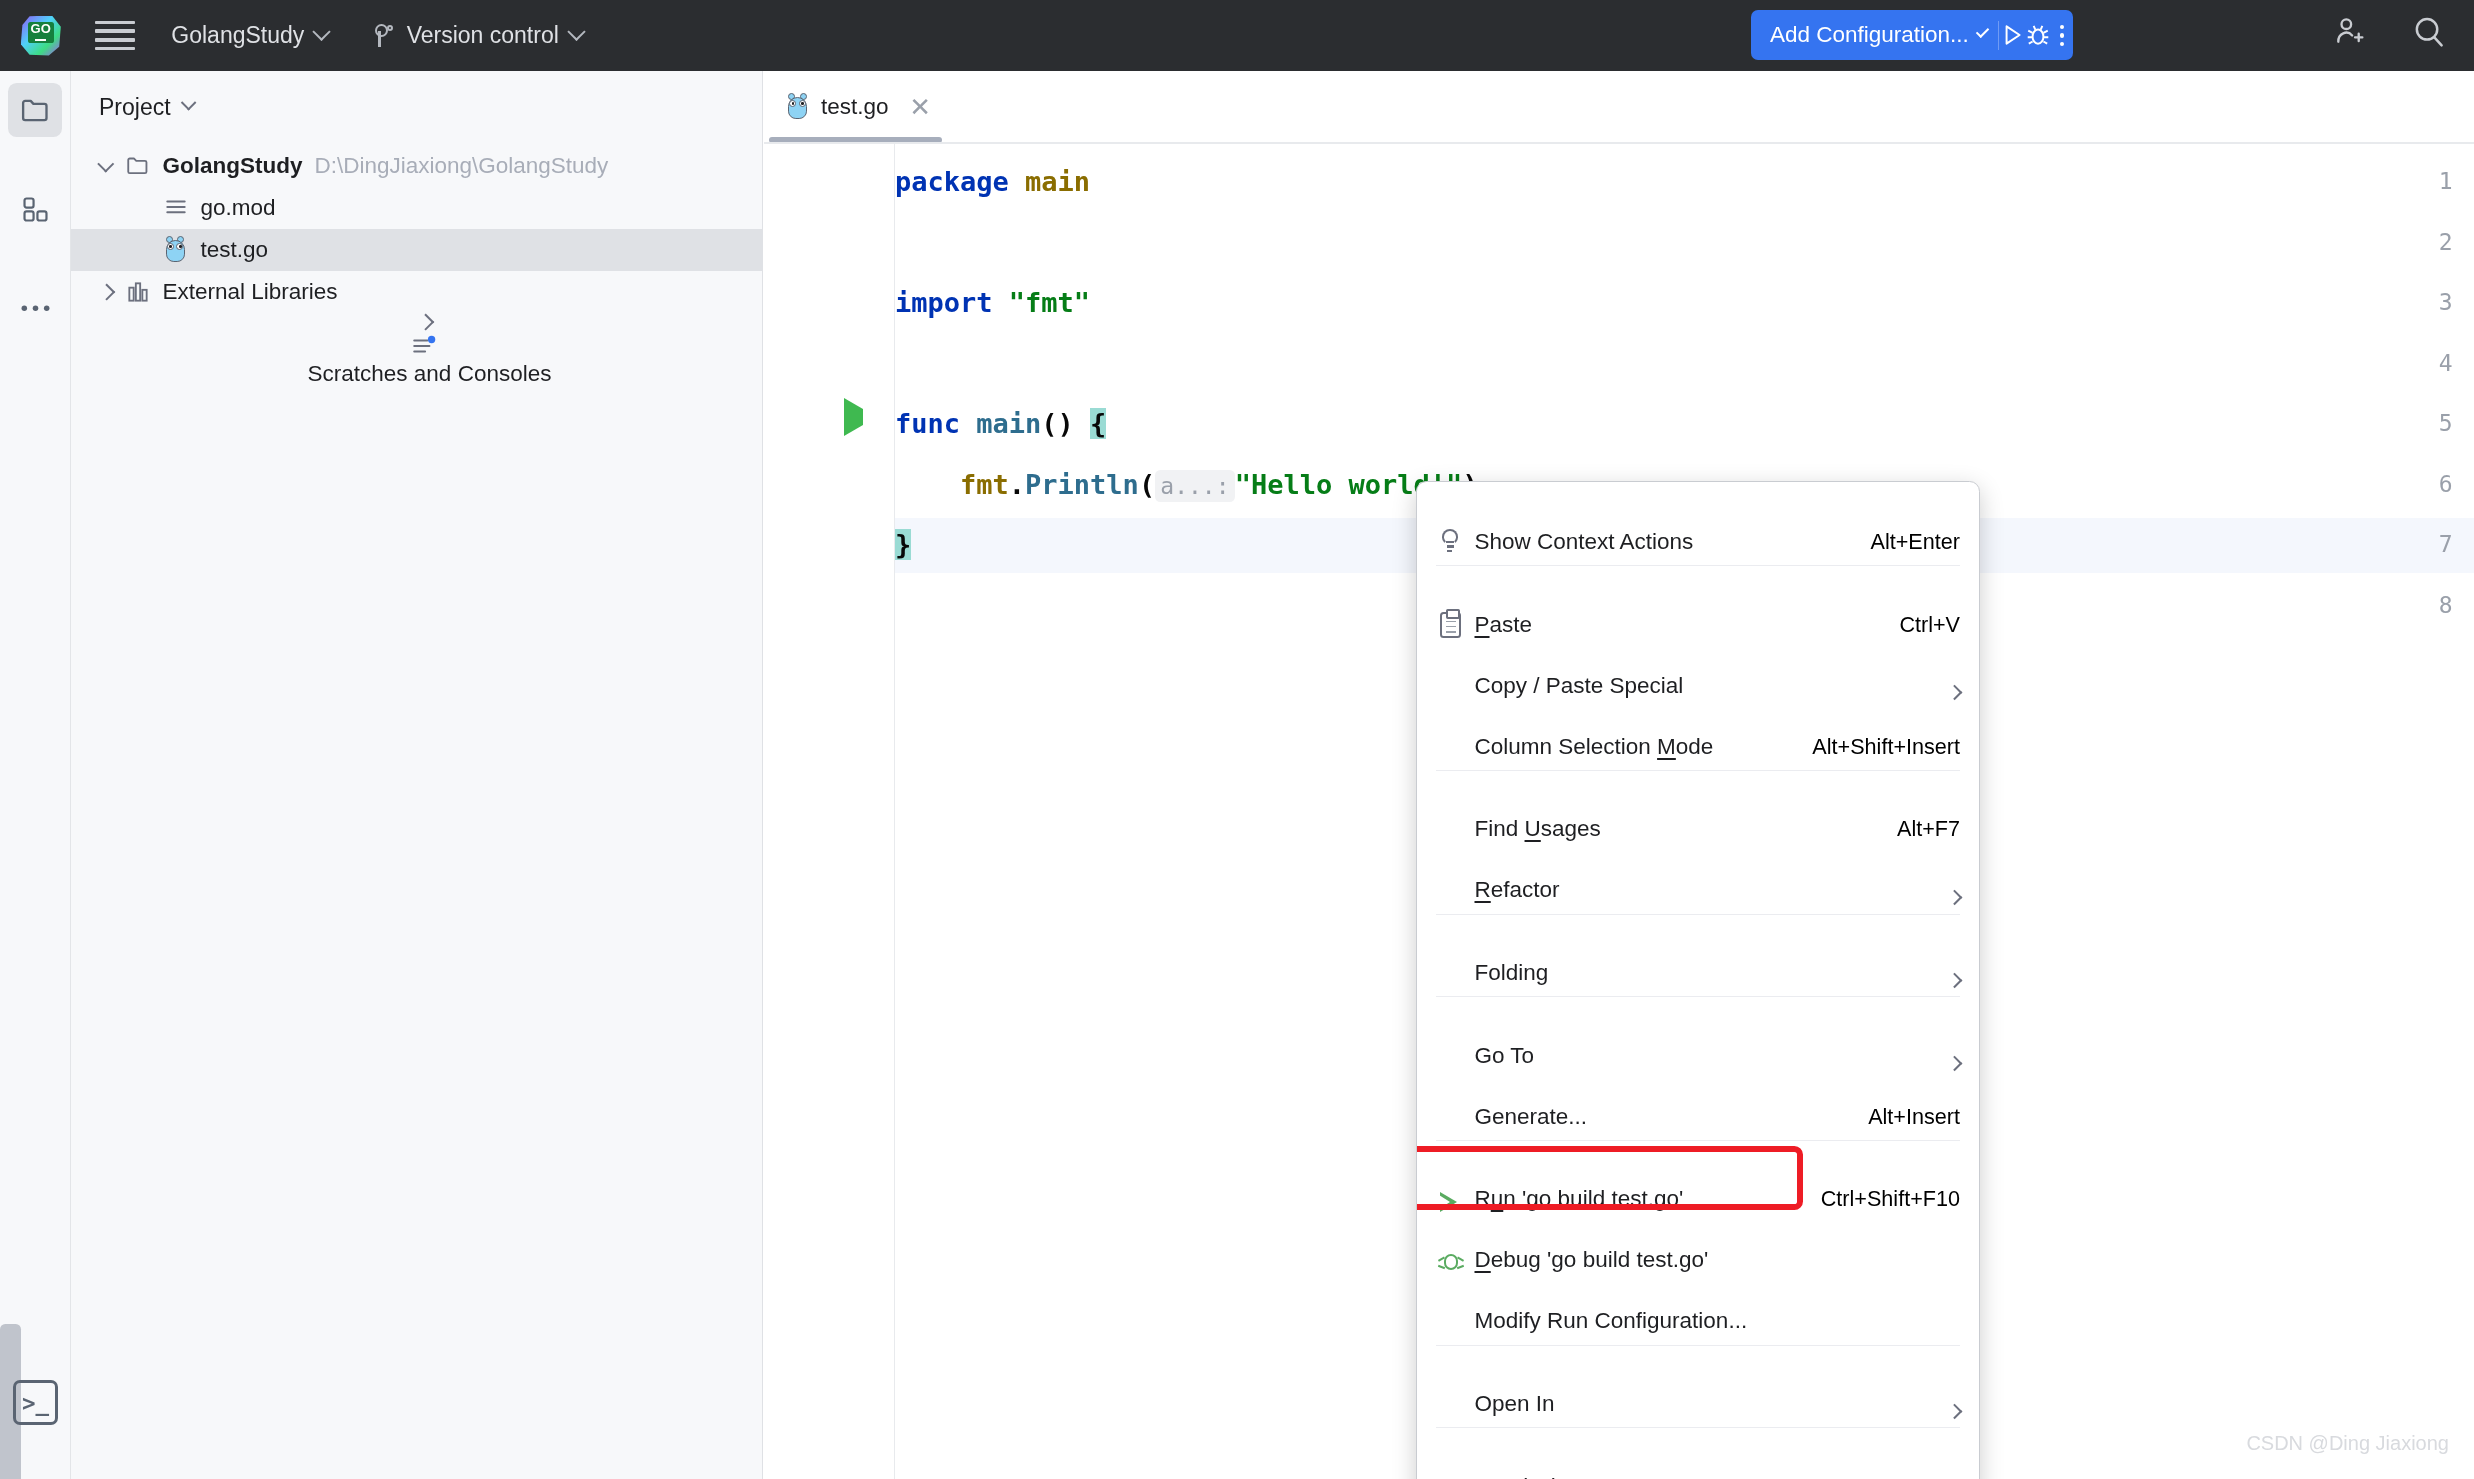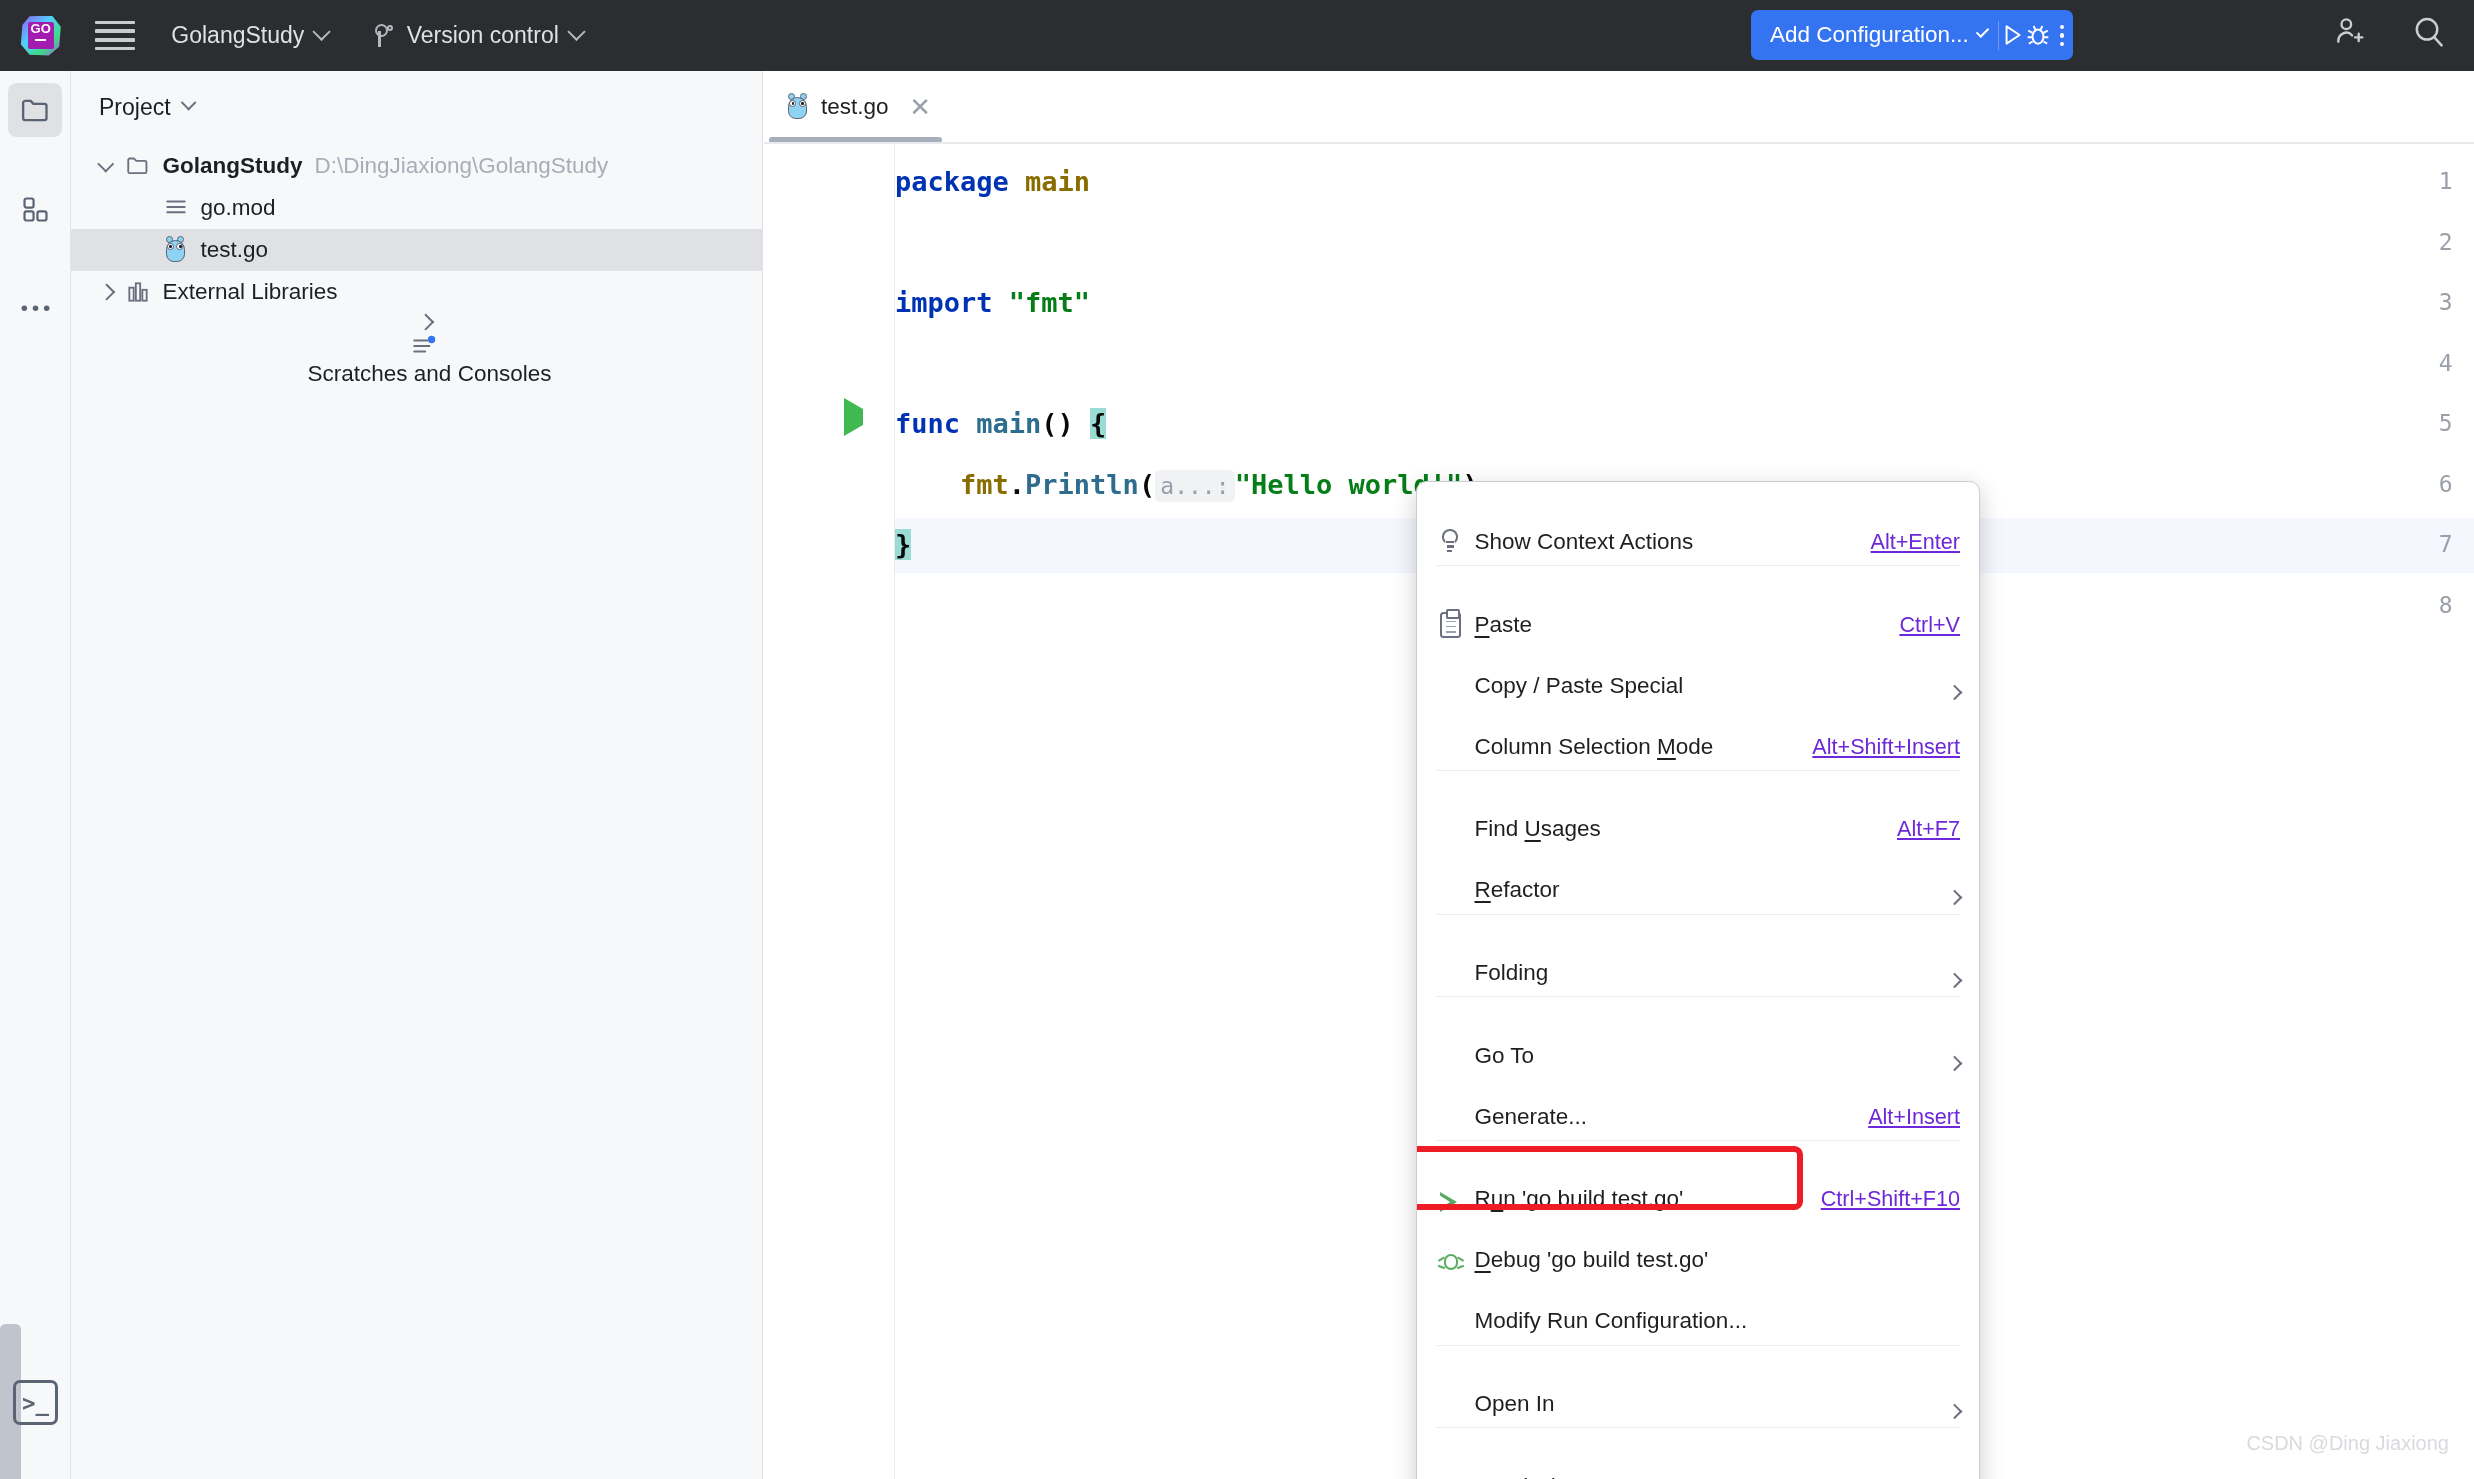--- a/index.html
+++ b/index.html
@@ -19,22 +19,22 @@
   }
   .ij-logo {
     width: 47px; height: 47px; margin-left: 17.3px; position: relative; flex: none;
   }
   .ij-logo .diamond {
     position: absolute; left: 3.5px; top: 3.5px; width: 40px; height: 40px;
     background: linear-gradient(135deg,#8f5cf7 0%, #4fd1f9 40%, #3ddc84 70%, #a855f7 100%);
     clip-path: polygon(22% 2%, 78% 0%, 100% 28%, 96% 78%, 70% 100%, 22% 98%, 0% 72%, 4% 24%);
   }
   .ij-logo .chip {
-    position: absolute; left: 10.4px; top: 9.5px; width: 26px; height: 27px;
-    background: #a21caf; border-radius: 2.6px;
+    position: absolute; left: 10.4px; top: 9.5px; width: 26px; height: 21px;
+    background: #15803d; border-radius: 2.6px;
   }
   .ij-logo .chip .go {
     color: #fff; font-size: 13px; font-weight: bold; text-align: center;
     line-height: 14.7px; font-family: "Liberation Sans", sans-serif;
   }
   .ij-logo .chip .bar {
     width: 11.2px; height: 2.6px; background: #fff; margin: 2.6px auto 0;
   }
   .burger {
     width: 40px; height: 35px; margin-left: 31px; flex: none;
@@ -210,21 +210,21 @@
     background:#ffffff; border:0.9px solid #c9ccd1; border-radius:10.4px;
     box-shadow: 0 7px 24px rgba(0,0,0,0.20);
     padding: 12px 0 12px 0; overflow:hidden;
   }
   .mi {
     position:relative; height:61px; display:flex; align-items:flex-end;
     padding: 0 19px 0 22.5px; cursor:pointer; white-space:nowrap;
   }
   .mi .mico { width: 35px; flex:none; display:flex;align-items:center; }
   .mi .mlabel { font-size:22.5px; color:#1e1f22; flex:1; }
-  .mi .mshort { font-size:21.6px; color:#6d28d9; margin-left: 17.3px; text-decoration: underline; }
+  .mi .mshort { font-size:21.6px; color:#000000; margin-left: 17.3px; }
   .mi .marrow {
     width:11.2px;height:11.2px;border-right:2.6px solid #6c707e;border-top:2.6px solid #6c707e;
     transform: rotate(45deg); margin-left:15.6px; flex:none;
   }
   .msep { height: 0.9px; background:#ebecf0; margin: 10.4px 19px; }
   .mu { text-decoration: underline; text-underline-offset: 3.5px; }
 
   .bulb { width:21px;height:26px;position:relative; }
   .bulb .glass{position:absolute;left:2.6px;top:0;width:15.6px;height:15.6px;border:2.2px solid #6c707e;border-radius:50%;border-bottom-color:transparent;}
   .bulb .stem{position:absolute;left:6px;top:12px;width:8.6px;height:2.2px;background:#6c707e;}

